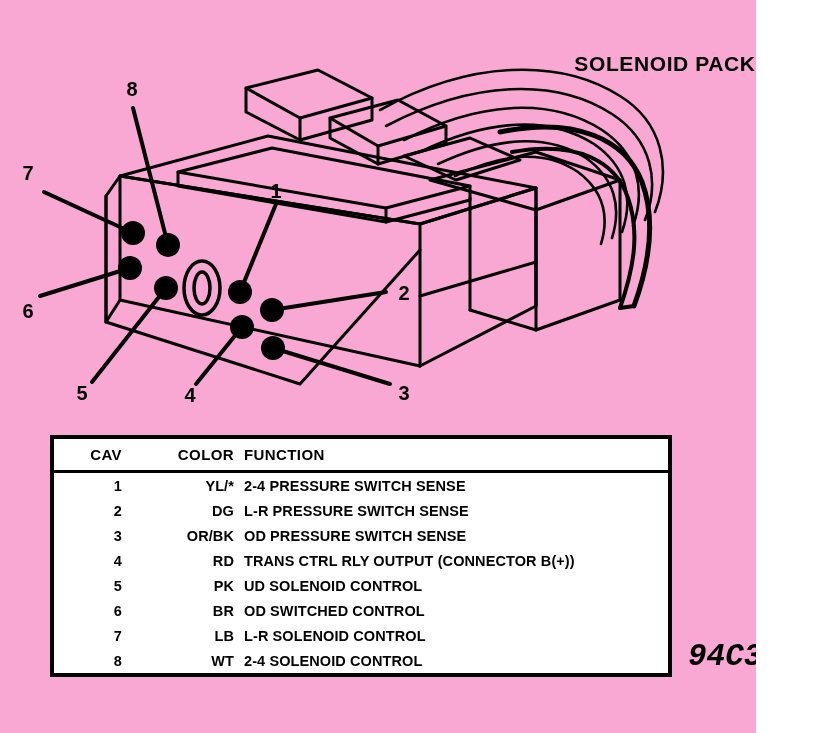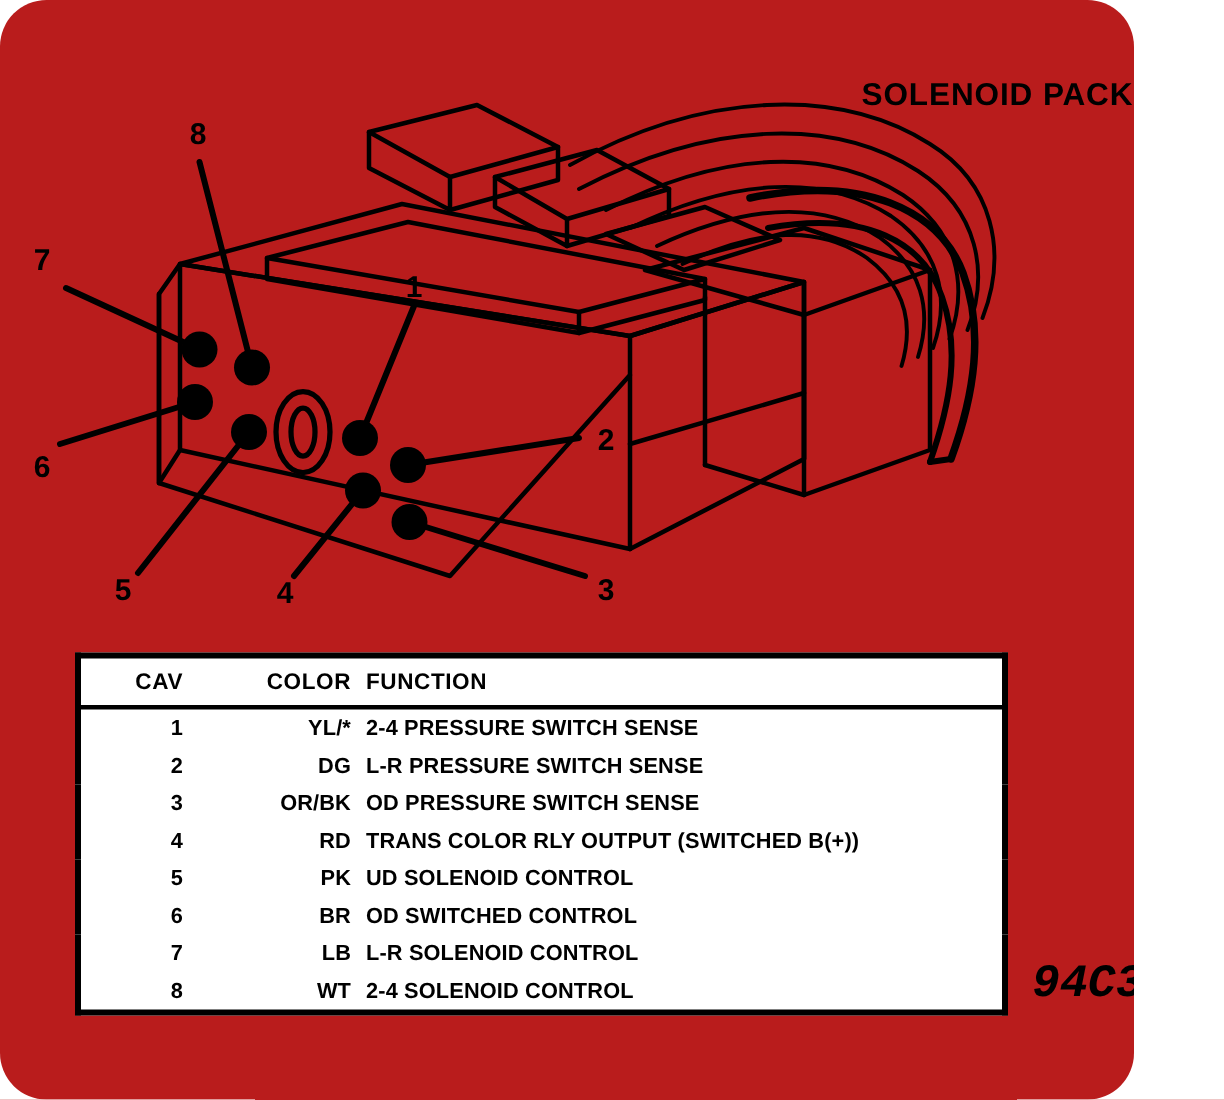--- a/index.html
+++ b/index.html
@@ -4,24 +4,23 @@
 <style>
   html, body {
     margin: 0;
     padding: 0;
     background: #ffffff;
   }
   #page {
     position: relative;
     width: 756px;
     height: 733px;
-    background: #b91c1c;
+    background: #f9a8d4;
     overflow: hidden;
     font-family: "Liberation Sans", sans-serif;
-    border-radius: 31px;
   }
 
   
   #title-block {
     position: absolute;
     left: 520px;
     top: 50px;
     width: 290px;
     text-align: center;
     font-family: "Liberation Sans", sans-serif;
@@ -216,21 +215,21 @@
         <td class="col-func">L-R PRESSURE SWITCH SENSE</td>
       </tr>
       <tr>
         <td class="col-cav">3</td>
         <td class="col-color">OR/BK</td>
         <td class="col-func">OD PRESSURE SWITCH SENSE</td>
       </tr>
       <tr>
         <td class="col-cav">4</td>
         <td class="col-color">RD</td>
-        <td class="col-func">TRANS COLOR RLY OUTPUT (SWITCHED B(+))</td>
+        <td class="col-func">TRANS CTRL RLY OUTPUT (CONNECTOR B(+))</td>
       </tr>
       <tr>
         <td class="col-cav">5</td>
         <td class="col-color">PK</td>
         <td class="col-func">UD SOLENOID CONTROL</td>
       </tr>
       <tr>
         <td class="col-cav">6</td>
         <td class="col-color">BR</td>
         <td class="col-func">OD SWITCHED CONTROL</td>

